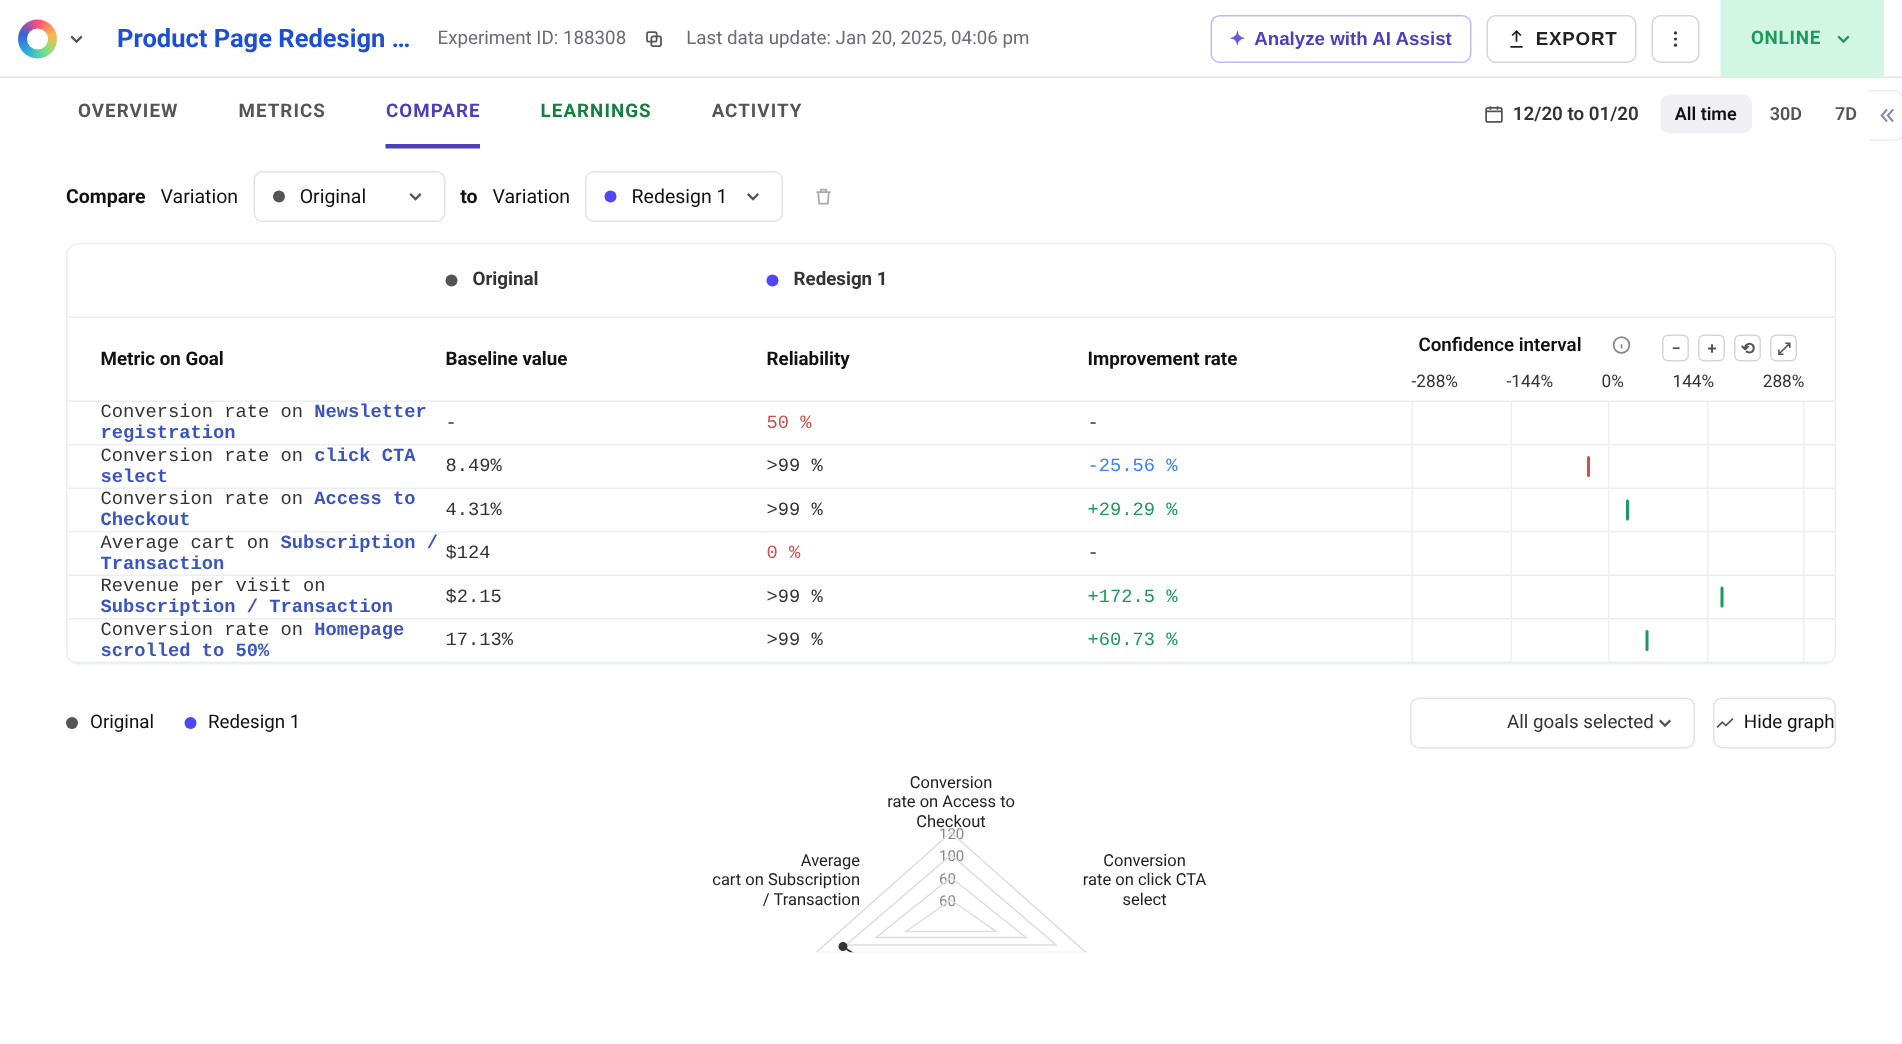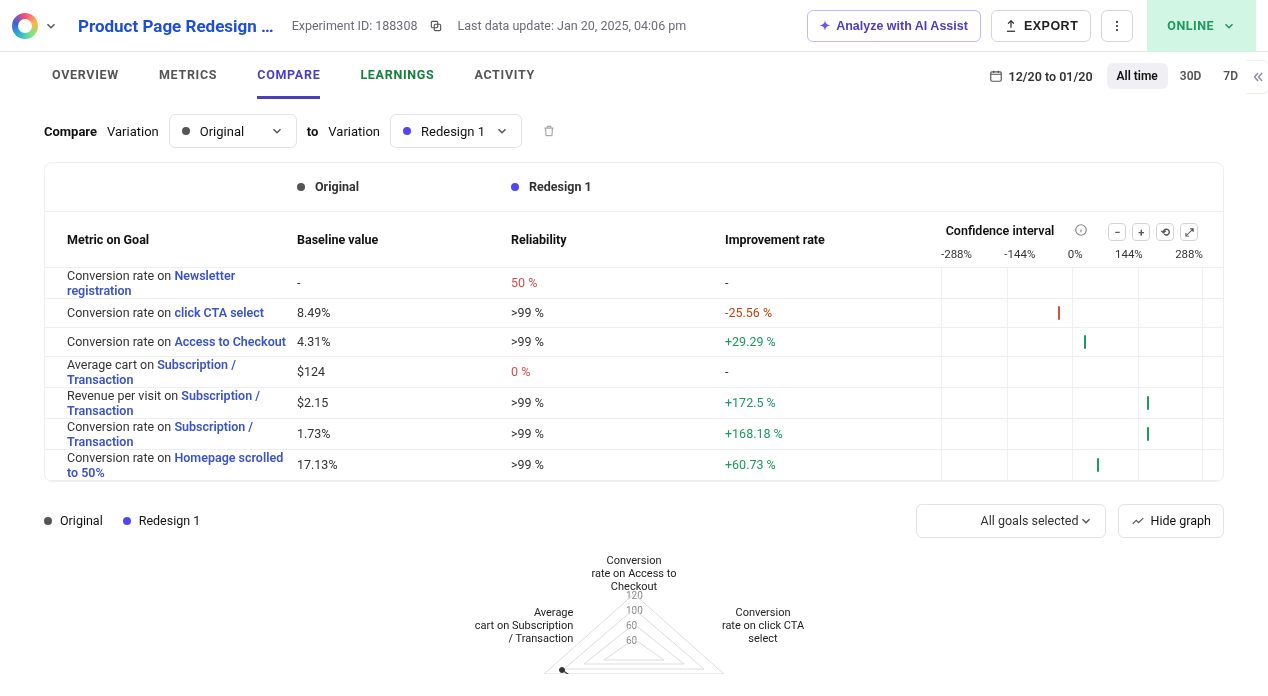--- a/index.html
+++ b/index.html
@@ -161,27 +161,27 @@
   .ci-ctrl span {
     width:18px;height:18px;border:1px solid #d5d5dc;border-radius:4px;
     display:flex;align-items:center;justify-content:center;font-size:11px;
     cursor:pointer;color:#555;
   }
   .ci-ticks {
     display:flex;justify-content:space-between;
     font-weight:400;font-size:11.5px;color:#333;
   }
   
-  tbody.rows td { height:29px; }
+  tbody.rows td { height:29px;font-family:Liberation Mono, monospace; }
   .metric-prefix { color:#333; }
   .metric-link { color:#3a53c5; font-weight:600; cursor:pointer; }
   .rel-red { color:#d64c4c; }
   .rel-ok  { color:#333; }
   .imp-pos { color:#1a9a5c; }
-  .imp-neg { color:#c2410c; }
+  .imp-neg { color:#3b82f6; }
   
   .ci-cell { position:relative; height:29px; }
   .ci-lane {
     position:absolute; inset:0 20px 0 8px;
   }
   .ci-grid {
     position:absolute; inset:0;
     display:grid; grid-template-columns:repeat(4,1fr);
   }
   .ci-grid div { border-left:1px solid #f0f0f4; }
@@ -202,21 +202,21 @@
   .legend span.item { display:flex;align-items:center;gap:8px; }
   .legend-spacer { flex:1; }
   .goal-select {
     display:flex;align-items:center;justify-content:flex-end;
     height:34px;border:1px solid #e2e2e8;border-radius:6px;
     padding:0 12px;min-width:190px;cursor:pointer;font-size:12.5px;color:#333;
   }
   .hide-graph {
     display:flex;align-items:center;gap:6px;
     height:34px;border:1px solid #e2e2e8;border-radius:6px;
-    padding:0 12px;margin-left:12px;cursor:pointer;font-size:12.5px;
+    padding:0 0;margin-left:12px;cursor:pointer;font-size:12.5px;
   }
   
   .radar {
     margin:16px 44px 0; position:relative; height:120px; overflow:hidden;
   }
   .radar .axis-lbl {
     position:absolute; font-size:11px; color:#222; text-align:center;
     line-height:1.2; width:140px;
   }
   .radar .ticks {
@@ -483,37 +483,20 @@
                 <div></div>
                 <div></div>
                 <div></div>
                 <div></div>
               </div>
               <div class="ci-mark green" style="left: 79%;"></div>
             </div>
           </td>
         </tr>
         <tr>
-          <td class="c-goal"><span class="metric-prefix">Conversion rate on </span><span class="metric-link">Subscription / Transaction</span></td>
-          <td>1.73%</td>
-          <td class="rel-ok">&gt;99 %</td>
-          <td class="imp-pos">+168.18 %</td>
-          <td class="ci-cell">
-            <div class="ci-lane">
-              <div class="ci-grid">
-                <div></div>
-                <div></div>
-                <div></div>
-                <div></div>
-              </div>
-              <div class="ci-mark green" style="left: 79%;"></div>
-            </div>
-          </td>
-        </tr>
-        <tr>
           <td class="c-goal"><span class="metric-prefix">Conversion rate on </span><span class="metric-link">Homepage scrolled to 50%</span></td>
           <td>17.13%</td>
           <td class="rel-ok">&gt;99 %</td>
           <td class="imp-pos">+60.73 %</td>
           <td class="ci-cell">
             <div class="ci-lane">
               <div class="ci-grid">
                 <div></div>
                 <div></div>
                 <div></div>

